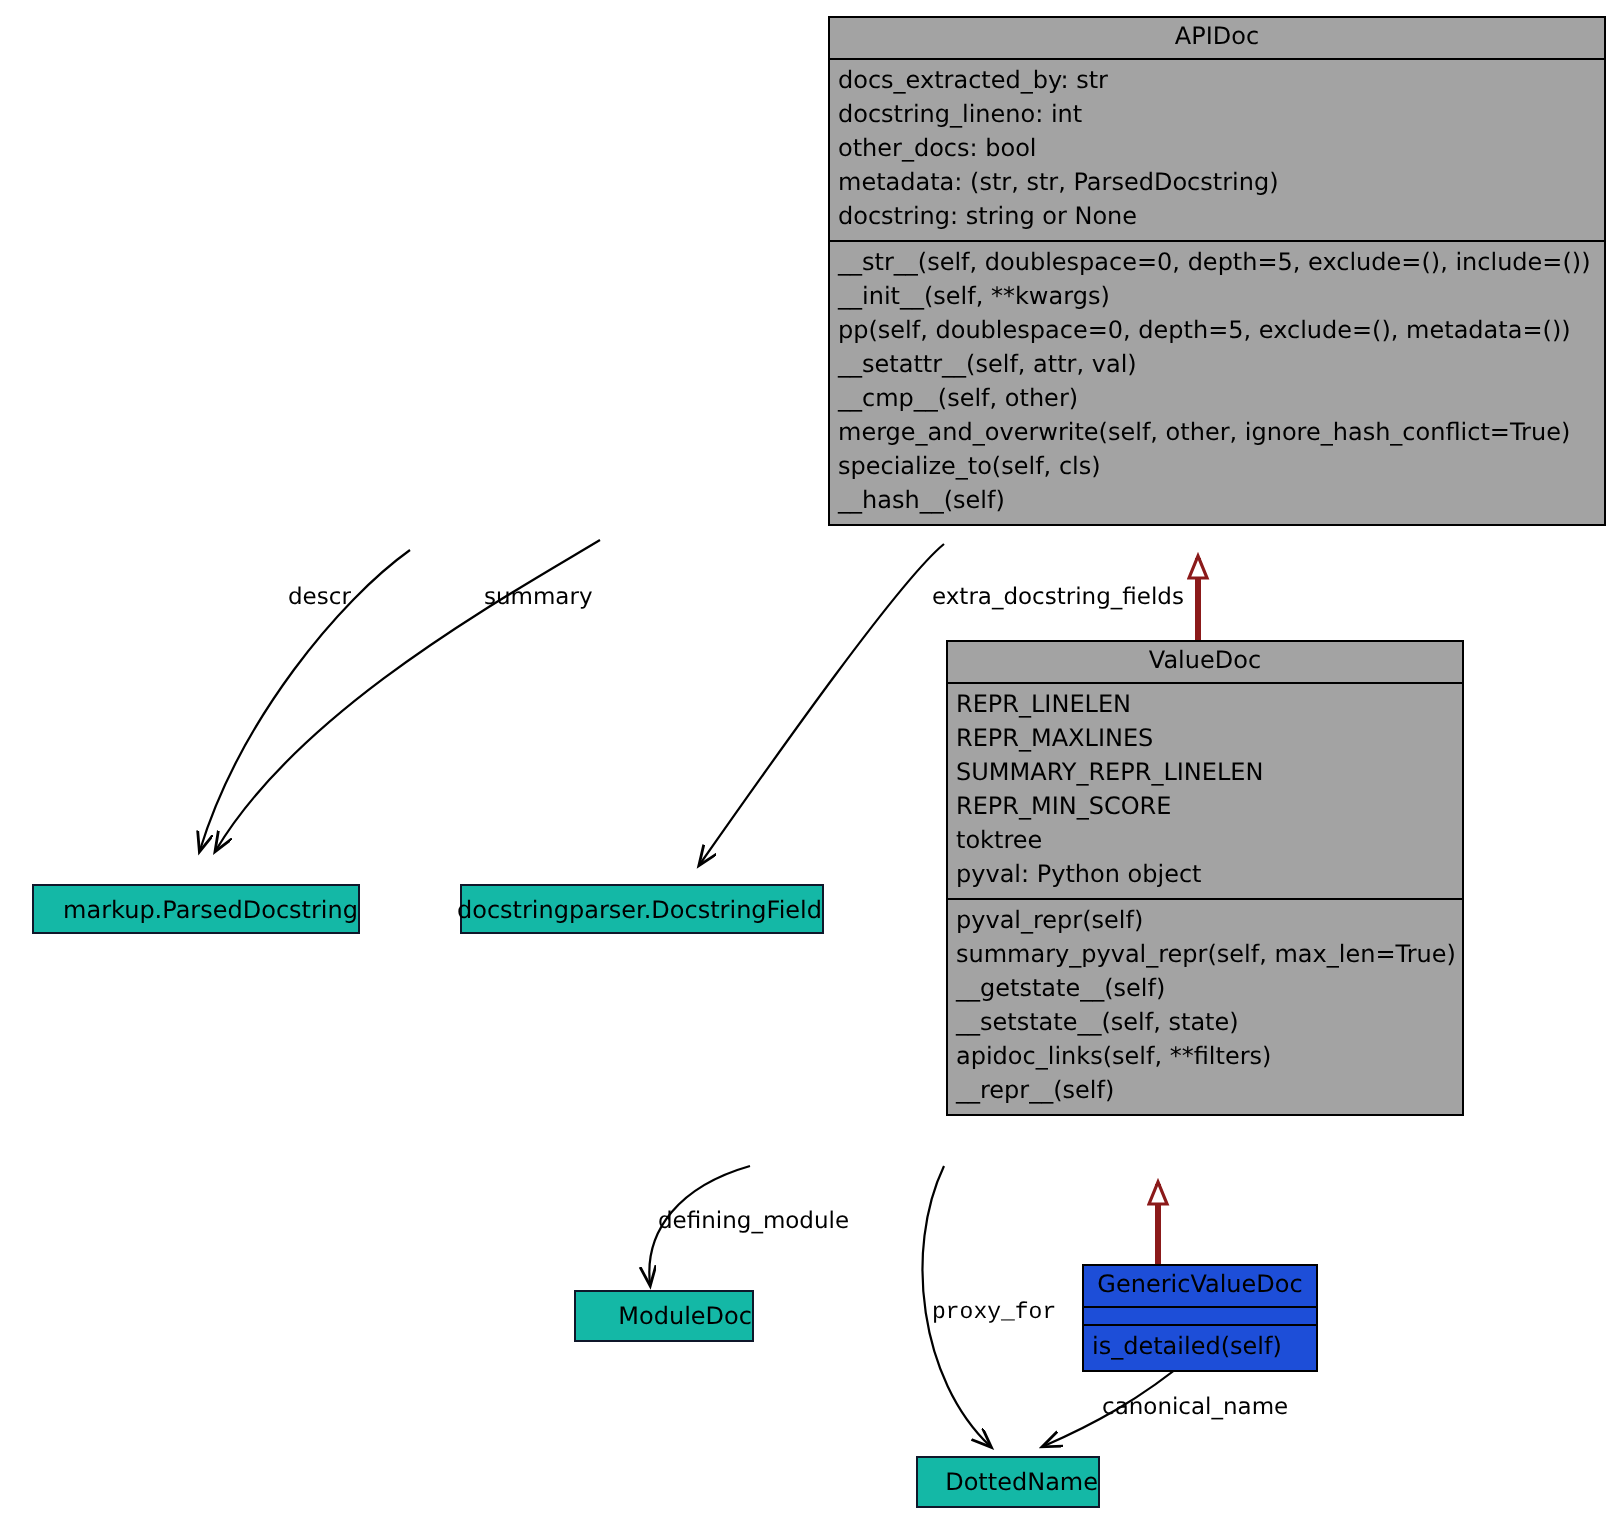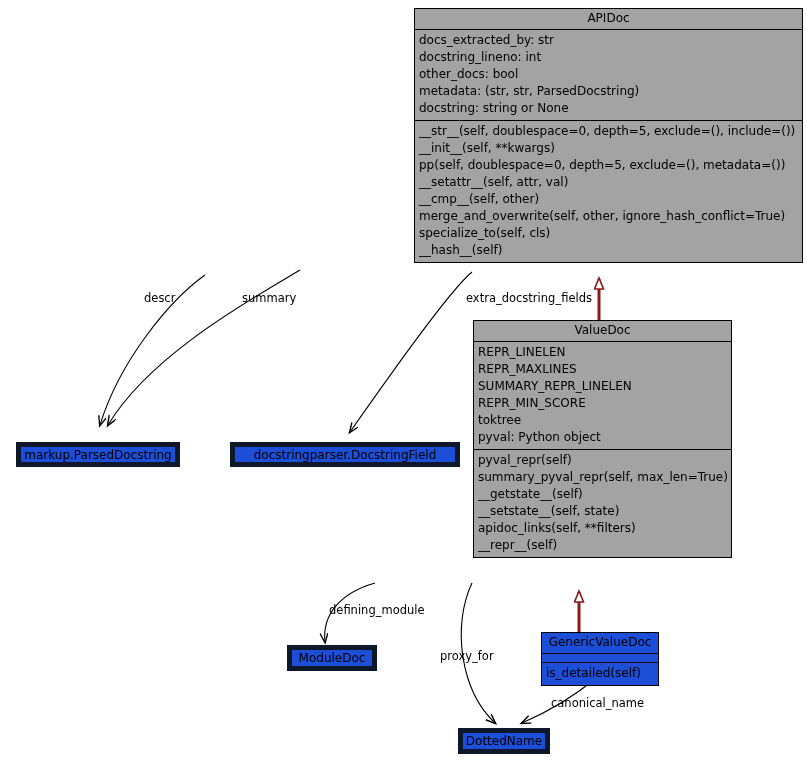--- a/index.html
+++ b/index.html
@@ -40,26 +40,26 @@
   }
   .uml-row {
     font-size: 12px;
     color: #000000;
     line-height: 17px;
     white-space: nowrap;
     text-align: left;
   }
   .simple-box {
     position: absolute;
-    border: 5px solid #0f172a;
+    border: 1px solid #0f172a;
     box-sizing: border-box;
-    background: #1d4ed8;
+    background: #14b8a6;
     display: flex;
     align-items: center;
-    justify-content: center;
+    justify-content: flex-end;
     z-index: 5;
   }
   .simple-box .uml-title {
     padding: 0;
     line-height: 16px;
   }
   .cls-apidoc, .cls-valuedoc { background: #a3a3a3; }
   .cls-generic { background: #1d4ed8; }
   .edge-label {
     position: absolute;
@@ -157,32 +157,32 @@
     <div class="uml-compartment empty-compartment"></div>
     <div class="uml-compartment">
       <div class="uml-row">is_detailed(self)</div>
     </div>
   </div>
 
   <div class="simple-box" style="left:16px; top:442px; width:164px; height:25px;">
     <div class="uml-title">markup.ParsedDocstring</div>
   </div>
 
-  <div class="simple-box" style="left:230px; top:442px; width:230px; height:25px;">
+  <div class="simple-box" style="left:230px; top:442px; width:182px; height:25px;">
     <div class="uml-title">docstringparser.DocstringField</div>
   </div>
 
   <div class="simple-box" style="left:287px; top:645px; width:90px; height:26px;">
     <div class="uml-title">ModuleDoc</div>
   </div>
 
   <div class="simple-box" style="left:458px; top:728px; width:92px; height:26px;">
     <div class="uml-title">DottedName</div>
   </div>
 
   <div class="edge-label" style="left:144px; top:292px;">descr</div>
   <div class="edge-label" style="left:242px; top:292px;">summary</div>
   <div class="edge-label" style="left:466px; top:292px;">extra_docstring_fields</div>
   <div class="edge-label" style="left:329px; top:604px;text-align:center;">defining_module</div>
-  <div class="edge-label" style="left:440px; top:650px;">proxy_for</div>
+  <div class="edge-label" style="left:466px; top:650px;font-family:Liberation Mono, monospace;">proxy_for</div>
   <div class="edge-label" style="left:551px; top:697px;">canonical_name</div>
 
 </div>
 
 </body></html>

